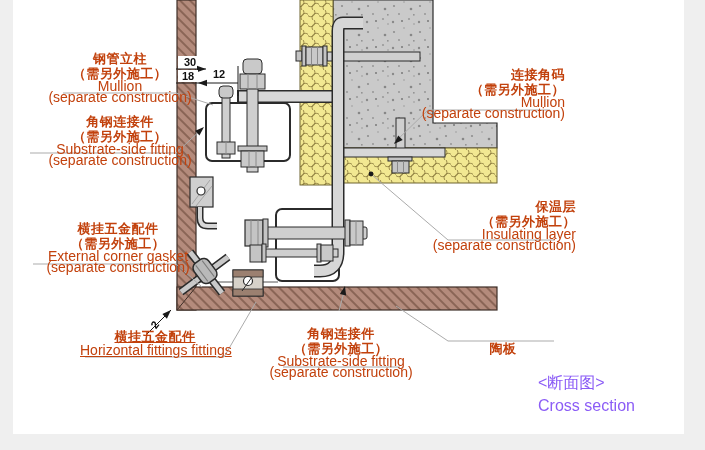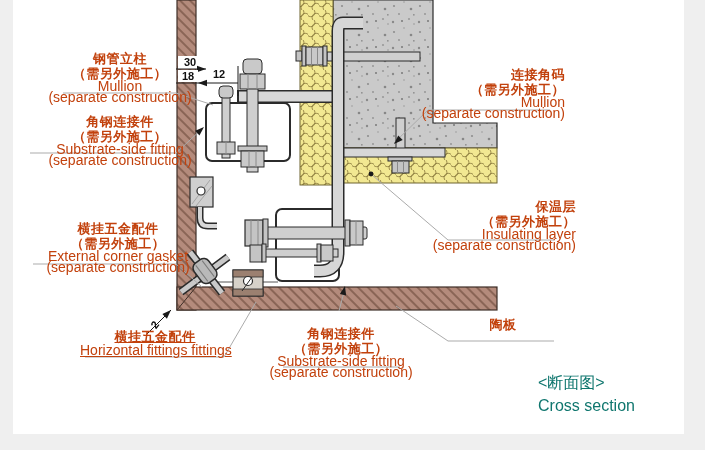--- a/index.html
+++ b/index.html
@@ -5,21 +5,21 @@
   html,body{margin:0;padding:0;}
   body{
     width:705px;height:450px;position:relative;overflow:hidden;
     background:#efefef;
     font-family:"Liberation Sans",sans-serif;
   }
   #drawing{position:absolute;left:0;top:0;}
   .lbl{position:absolute;text-align:center;color:#c2410c;margin-top:16px;}
   .lbl .zh{display:block;font-weight:bold;font-size:13px;line-height:14.5px;letter-spacing:.5px;white-space:nowrap;}
   .lbl .en{display:block;font-size:14px;line-height:11px;white-space:nowrap;}
-  .caption{position:absolute;left:538px;top:371px;font-size:16px;line-height:23px;color:#0f766e;}
+  .caption{position:absolute;left:538px;top:371px;font-size:16px;line-height:23px;color:#8b5cf6;}
   .caption span{display:block;white-space:nowrap;}
   .dimtext{font-family:"Liberation Sans",sans-serif;font-size:11px;font-weight:bold;fill:#111;}
 </style>
 </head>
 <body>
 
 <svg id="drawing" width="705" height="450" viewBox="0 0 705 450">
   <defs>
     <pattern id="terra" width="7" height="7" patternUnits="userSpaceOnUse" patternTransform="rotate(-45)">
       <rect width="7" height="7" fill="#b48b7c"></rect>
@@ -227,21 +227,21 @@
   <span class="en">Horizontal fittings fittings</span>
 </div>
 
 <div class="lbl" style="left:267px;top:311px;width:148px;">
   <span class="zh">角钢连接件</span>
   <span class="zh">（需另外施工）</span>
   <span class="en">Substrate-side fitting</span>
   <span class="en">(separate construction)</span>
 </div>
 
-<div class="lbl" style="left:428px;top:302px;width:150px;">
+<div class="lbl" style="left:428px;top:326px;width:150px;">
   <span class="zh">陶板</span>
 </div>
 
 <div class="lbl" style="left:426px;top:184px;width:150px;text-align:right;">
   <span class="zh">保温层</span>
   <span class="zh">（需另外施工）</span>
   <span class="en">Insulating layer</span>
   <span class="en">(separate construction)</span>
 </div>
 

